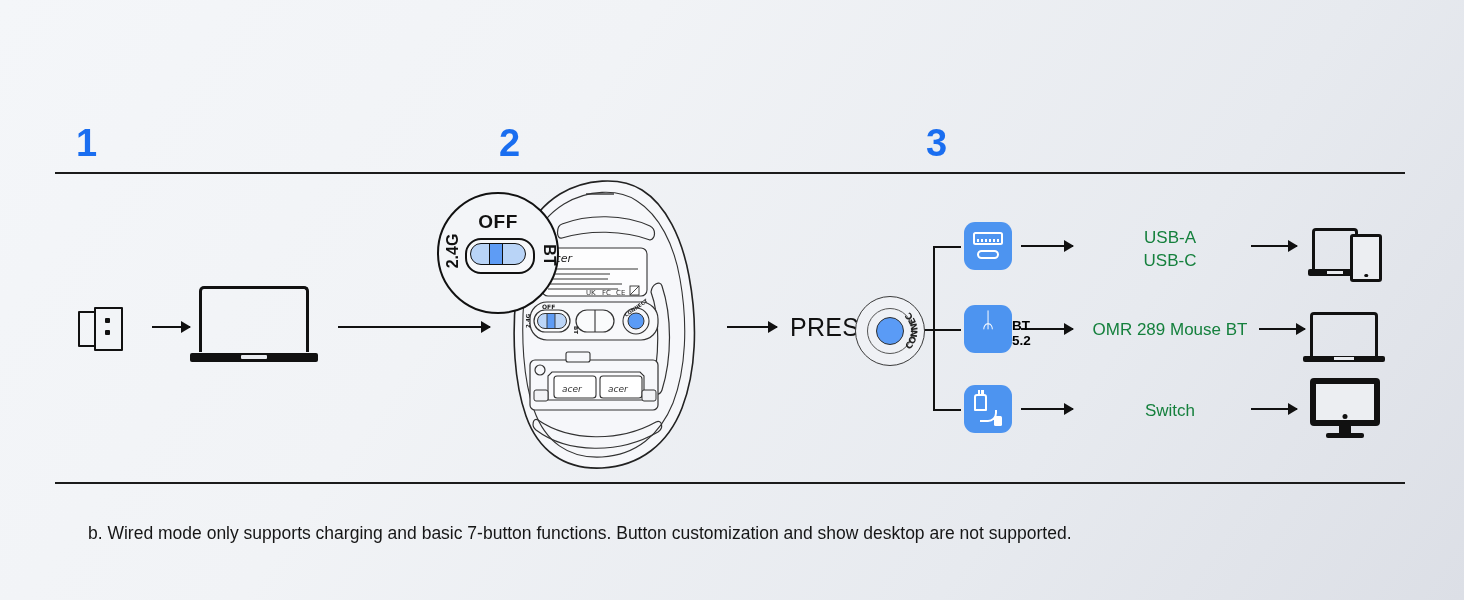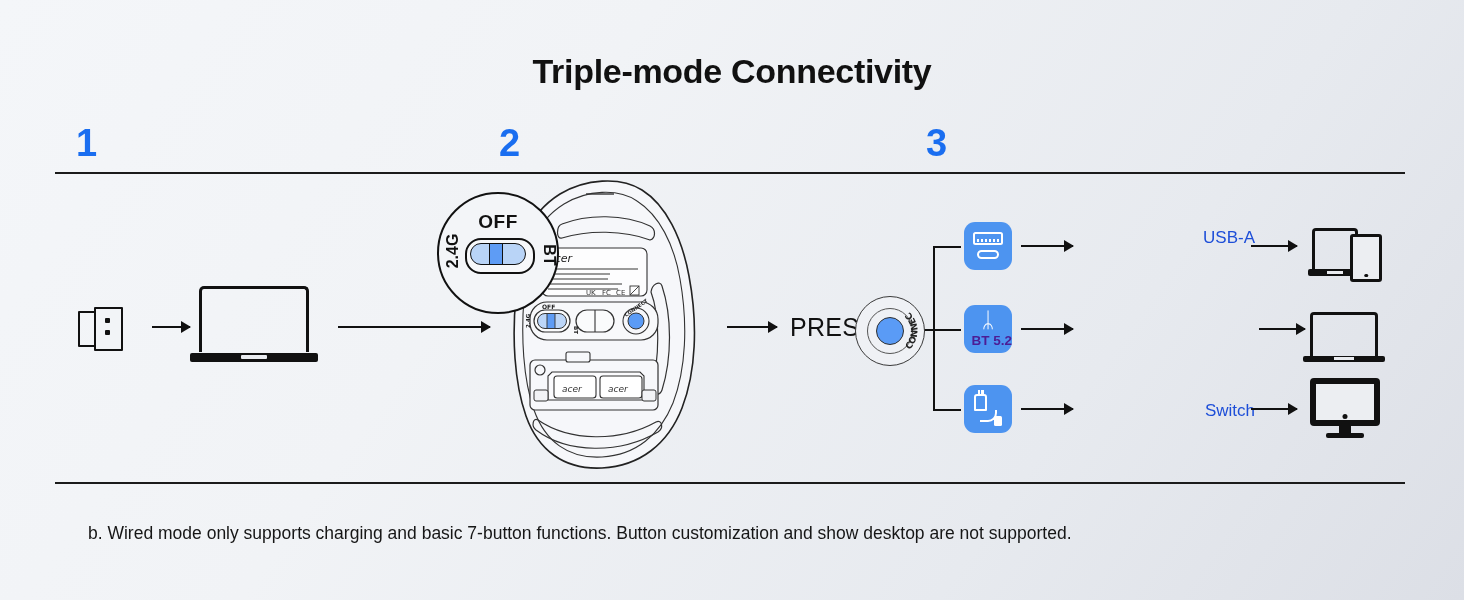--- a/index.html
+++ b/index.html
@@ -366,24 +366,25 @@
     text-align: center;
     font-size: 21px;
     color: #ffffff;
     line-height: 22px;
     font-family: "DejaVu Sans", sans-serif;
   }
   .bt-label {
     position: absolute;
     left: 0; right: 0;
     bottom: 5px;
-    text-align: right;
+    text-align: left;
     font-size: 13.5px;
     font-weight: bold;
-    color: #4c1d95;
+    color: #000000;
+    padding-left: 48px;
   }
 
   
   .cable-plug {
     position: absolute;
     left: 10px; top: 9px;
     width: 13px; height: 17px;
     border: 2.2px solid #fff;
     border-radius: 3px 3px 1px 1px;
     box-sizing: border-box;
@@ -415,22 +416,22 @@
 
   
   #arrow-r1 { left: 1021px; top: 240px; width: 52px; }
   #arrow-r2 { left: 1021px; top: 323px; width: 52px; }
   #arrow-r3 { left: 1021px; top: 403px; width: 52px; }
 
   
   .mode-label {
     position: absolute;
     font-size: 17px;
-    color: #1d4ed8;
-    text-align: right;
+    color: #15803d;
+    text-align: center;
     line-height: 23px;
     white-space: nowrap;
   }
   #label-usb   { left: 1085px; top: 226px; width: 170px; }
   #label-bt    { left: 1078px; top: 318px; width: 184px; }
   #label-wired { left: 1085px; top: 399px; width: 170px; }
 
   
   #arrow-d1 { left: 1251px; top: 240px; width: 46px; }
   #arrow-d2 { left: 1259px; top: 323px; width: 46px; }
@@ -491,21 +492,20 @@
   #dev-3 .stand-foot {
     position: absolute; left: 50%; transform: translateX(-50%); top: 55px;
     width: 38px; height: 5px; background: #111; border-radius: 2px;
   }
 </style>
 </head>
 <body>
 
 <div class="stage">
 
-  <div class="title">Triple-mode Connectivity</div>
 
   <div class="step-num" id="step-1">1</div>
   <div class="step-num" id="step-2">2</div>
   <div class="step-num" id="step-3">3</div>
 
   <div class="rule" id="rule-top"></div>
   <div class="rule" id="rule-bottom"></div>
 
   <div id="dongle">
     <div class="body"></div>
@@ -665,21 +665,23 @@
     <div class="shaft"></div>
       <div class="head"></div>
   </div>
   <div class="arrow" id="arrow-r3">
     <div class="shaft"></div>
       <div class="head"></div>
   </div>
 
   <div class="mode-label" id="label-usb">
     <div>USB-A</div>
-  </div>
+    <div>USB-C</div>
+  </div>
+  <div class="mode-label" id="label-bt">OMR 289 Mouse BT</div>
   <div class="mode-label" id="label-wired">Switch</div>
 
   <div class="arrow" id="arrow-d1">
     <div class="shaft"></div>
       <div class="head"></div>
   </div>
   <div class="arrow" id="arrow-d2">
     <div class="shaft"></div>
       <div class="head"></div>
   </div>

